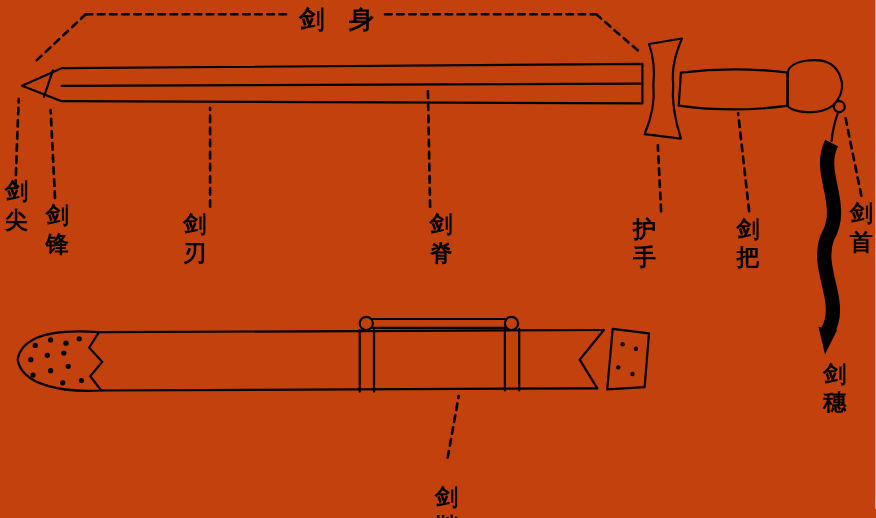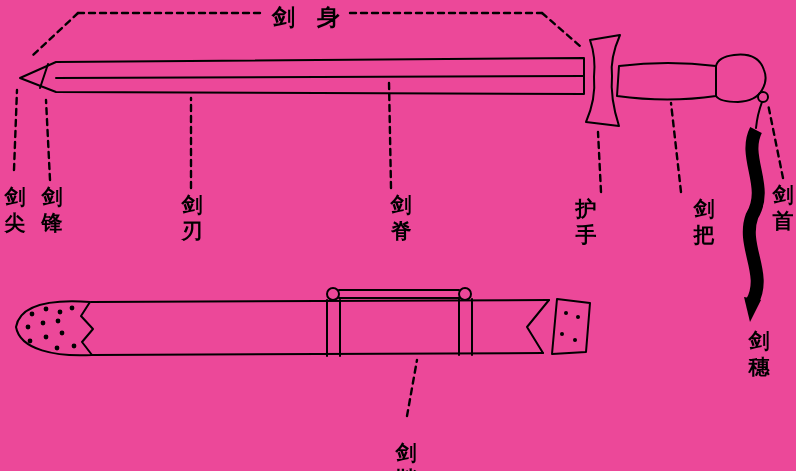--- a/index.html
+++ b/index.html
@@ -4,22 +4,22 @@
 <style>
   html, body {
     margin: 0;
     padding: 0;
     background: #ffffff;
   }
   .canvas {
     position: relative;
     width: 796px;
     height: 471px;
-    background: #ec4899;
-    font-family: Liberation Sans, sans-serif;
+    background: #c2410c;
+    font-family: Liberation Serif, serif;
     overflow: hidden;
   }
   .canvas svg {
     position: absolute;
     left: 0;
     top: 0;
   }
   .vlabel {
     position: absolute;
     width: 26px;
@@ -35,26 +35,26 @@
     position: absolute;
     left: 272px;
     top: 2px;
     font-size: 23px;
     font-weight: bold;
     color: #000;
     letter-spacing: 22px;
     white-space: nowrap;
     user-select: none;
   }
-  .pos-tip      { left: 2px;   top: 184px; }
+  .pos-tip      { left: 2px;   top: 162px; }
   .pos-point    { left: 39px;  top: 184px; }
-  .pos-edge     { left: 179px; top: 192px; }
+  .pos-edge     { left: 164px; top: 192px; }
   .pos-spine    { left: 388px; top: 192px; }
   .pos-guard    { left: 573px; top: 196px; }
-  .pos-grip     { left: 667px; top: 196px; margin-left: 24px; }
+  .pos-grip     { left: 667px; top: 196px; }
   .pos-pommel   { left: 770px; top: 182px; }
   .pos-tassel   { left: 746px; top: 328px; }
   .pos-scabbard { left: 393px; top: 440px; }
 </style>
 </head>
 <body>
 
 <div class="canvas">
 
   <svg width="796" height="471" viewBox="0 0 796 471" stroke="#000" fill="none" stroke-width="2" stroke-linejoin="round" stroke-linecap="round">

